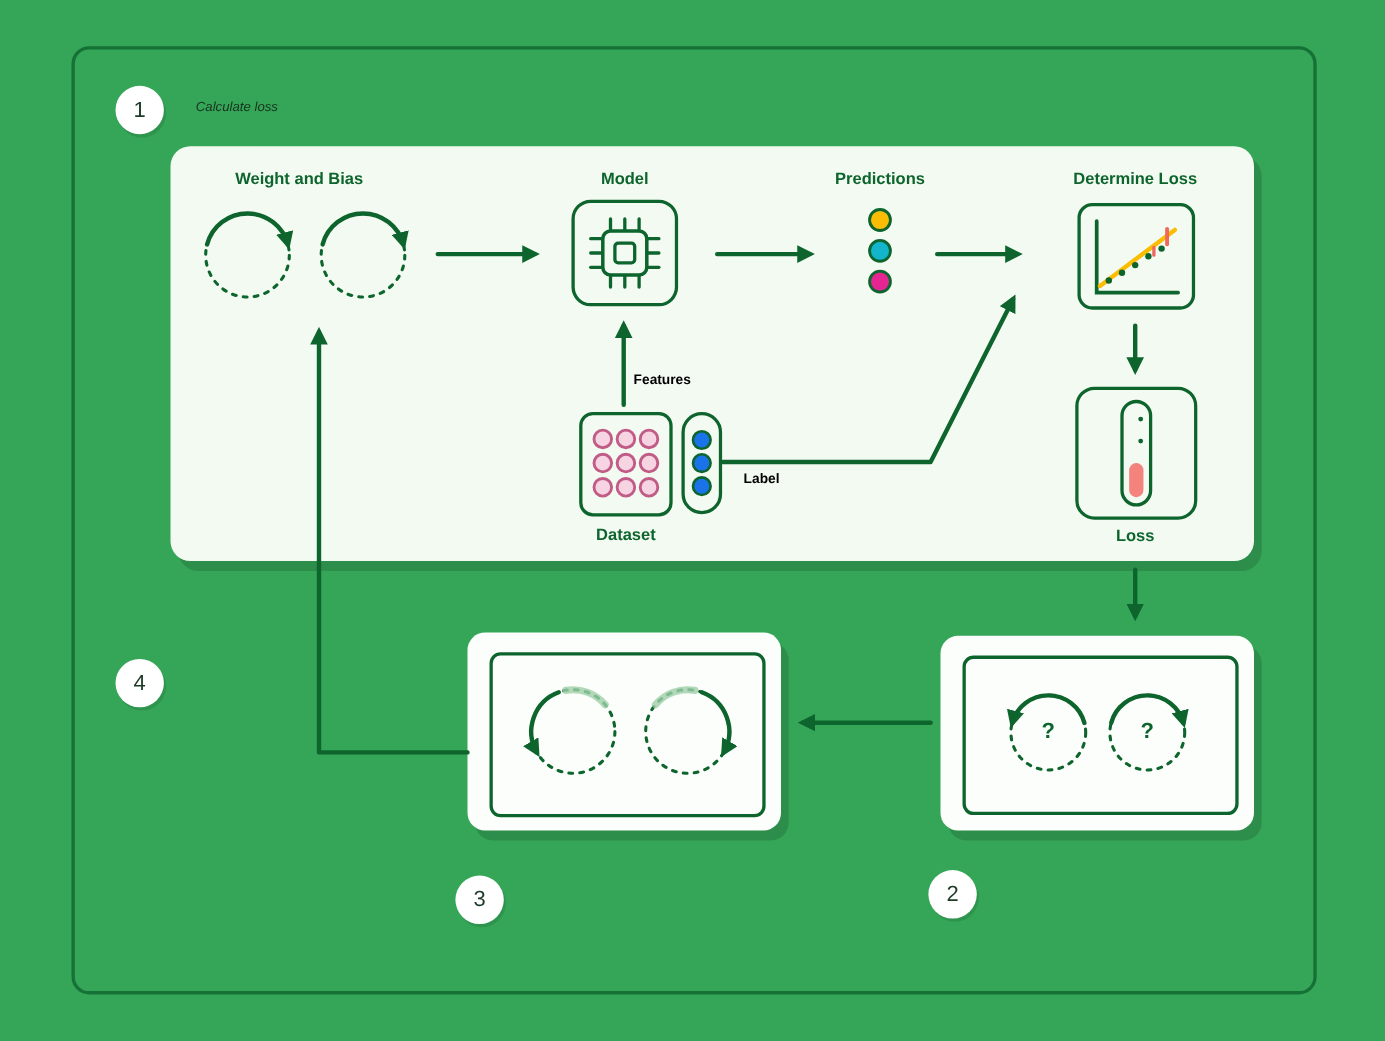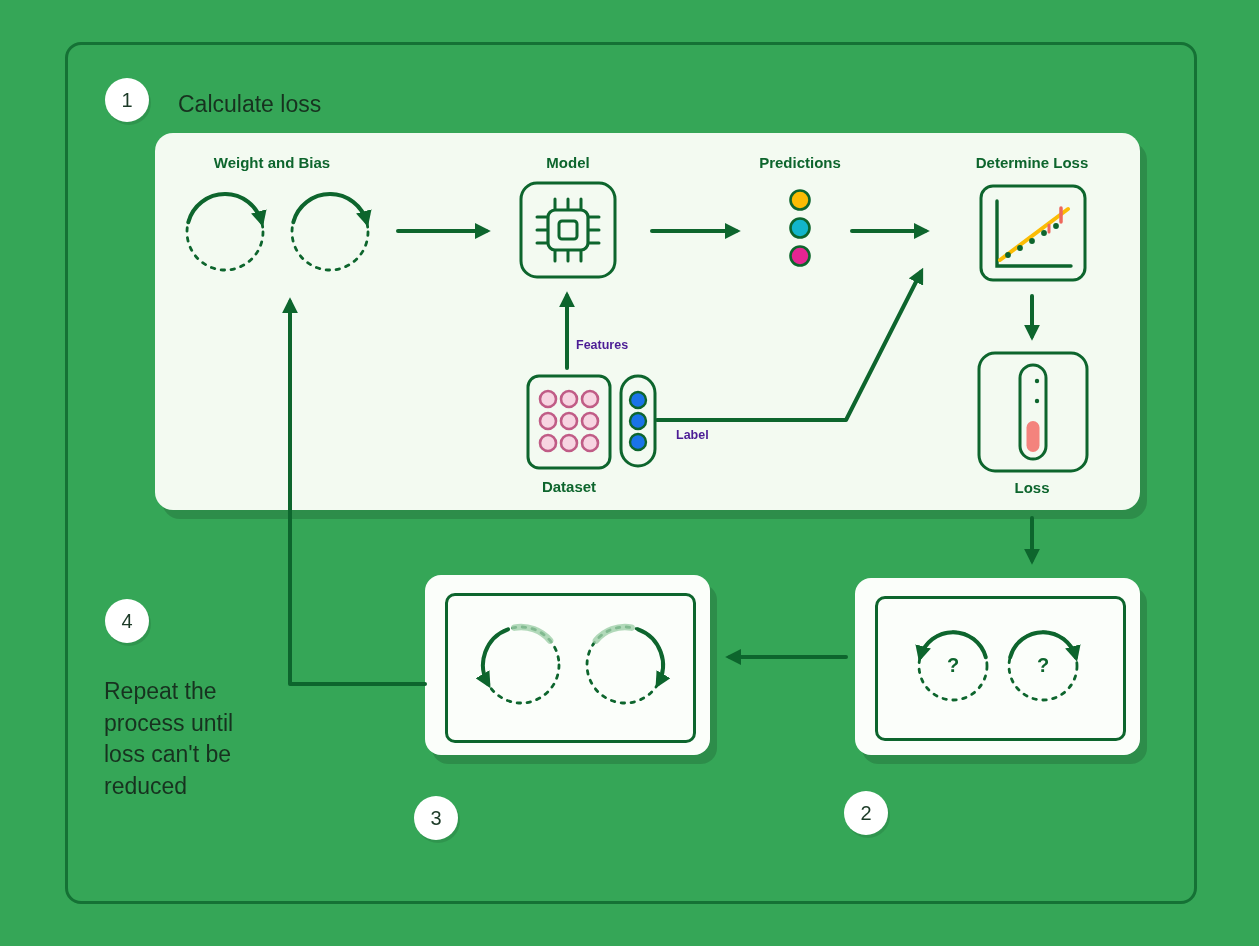--- a/index.html
+++ b/index.html
@@ -26,24 +26,24 @@
   }
   .badge{
     width:44px;height:44px;border-radius:50%;background:#FFFFFF;
     color:#1C3A27;display:flex;align-items:center;justify-content:center;
     font-size:20px;font-weight:500;box-shadow:2px 3px 0 rgba(0,0,0,0.10);
   }
   .plabel{
     font-weight:bold;font-size:15px;color:#0D652D;
     transform:translateX(-50%);white-space:nowrap;
   }
-  .slabel{font-size:12.5px;font-weight:600;color:#4c1d95;white-space:nowrap;}
+  .slabel{font-size:12.5px;font-weight:600;color:#000000;white-space:nowrap;}
   .caption{
-    font-size:23px;font-weight:500;color:#17321F;
-    line-height:1.38;white-space:pre-line;
+    font-size:12px;font-weight:500;color:#17321F;
+    line-height:1.38;white-space:pre-line;font-style:italic;
   }
   .q{
     position:absolute;transform:translate(-50%,-52%);
     font-weight:bold;font-size:20px;color:#0D652D;
   }
   svg{display:block;}
   .overlay{left:0;top:0;pointer-events:none;}
 </style>
 </head>
 <body>
@@ -201,24 +201,20 @@
           </marker>
         </defs>
       <circle cx="45" cy="45" r="34" fill="none" stroke="#0D652D" stroke-width="2.8" stroke-dasharray="3.5 6.5" stroke-linecap="round"></circle>
       <path d="M12.2,36.2 A34,34 0 0 1 77.8,36.2" fill="none" stroke="#0D652D" stroke-width="4" stroke-linecap="round" marker-end="url(#m2R)"></path>
     </svg>
     <span class="q" style="left:98px;top:88px;">?</span>
     <span class="q" style="left:188px;top:88px;">?</span>
   </div>
 
   <div class="abs badge" style="left:105px;top:599px;">4</div>
-  <div class="abs caption" style="left:104px;top:676px;width:160px;">Repeat the
-process until
-loss can't be
-reduced</div>
 
   <div class="abs badge" style="left:414px;top:796px;">3</div>
 
   <div class="abs badge" style="left:844px;top:791px;">2</div>
 
   <svg class="abs overlay" width="1259" height="946" viewBox="0 0 1259 946">
     <defs>
       <marker id="mA" viewBox="0 0 10 10" refX="7" refY="5" markerWidth="4" markerHeight="4" orient="auto">
         <path d="M0,0 L10,5 L0,10 z" fill="#0D652D"></path>
       </marker>

